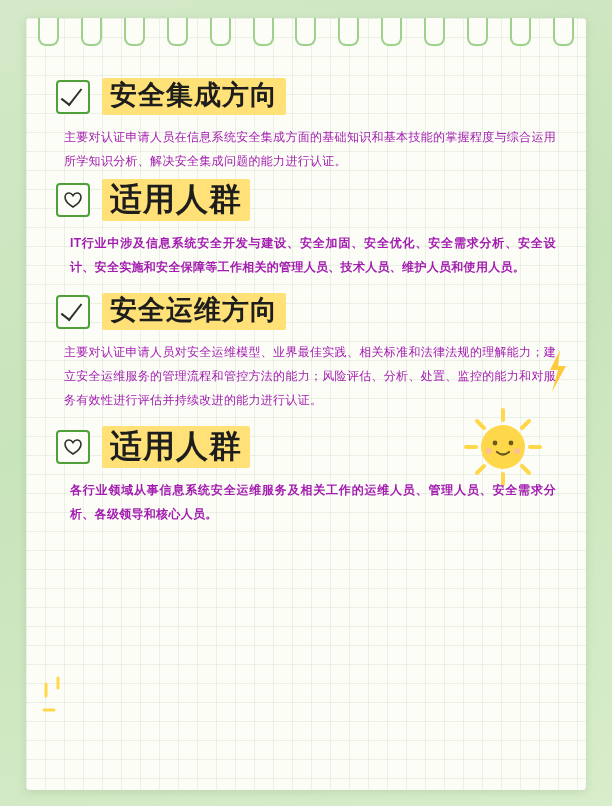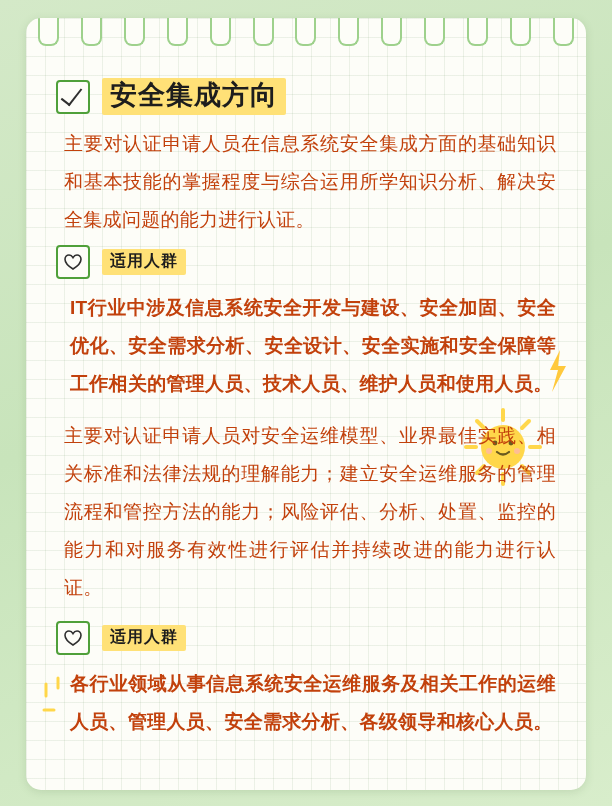--- a/index.html
+++ b/index.html
@@ -22,21 +22,21 @@
     overflow: hidden;
   }
   
   .paper {
     position: absolute;
     left: 26px;
     top: 18px;
     width: 560px;
     height: 772px;
     background: #fdfdf8;
-    border-radius: 15px;
+    border-radius: 4px;
     box-shadow: 0 2px 8px rgba(90, 120, 80, 0.18);
     overflow: hidden;
   }
   
   .grid {
     position: absolute;
     inset: 0;
     background-image:
       linear-gradient(to right, rgba(120,160,110,0.13) 1px, transparent 1px),
       linear-gradient(to bottom, rgba(120,160,110,0.13) 1px, transparent 1px);
@@ -117,26 +117,26 @@
     font-weight: bold;
     color: #1d1d1d;
     letter-spacing: 1px;
     line-height: 1;
     padding: 4px 8px 6px 8px;
     background: #ffe177;
     border-radius: 2px;
     display: inline-block;
   }
   .title.small {
-    font-size: 16px;
+    font-size: 32px;
   }
   .body {
-    font-size: 19px;
+    font-size: 12px;
     line-height: 2.0;
-    color: #c2410c;
+    color: #a21caf;
     padding-left: 8px;
     letter-spacing: 0.3px;
     text-align: justify;
     margin-top: 8px;
   }
   .body.indent { padding-left: 14px; font-weight: bold; }
   
   .dot {
     position: absolute;
     border-radius: 50%;
@@ -237,20 +237,24 @@
             <svg width="18" height="16" viewBox="0 0 18 16">
               <path d="M9 15 C9 15 1 10.2 1 5.3 C1 2.6 3 1 5 1 C6.8 1 8.2 2.2 9 3.6 C9.8 2.2 11.2 1 13 1 C15 1 17 2.6 17 5.3 C17 10.2 9 15 9 15 Z" fill="none" stroke="#2f2f2f" stroke-width="1.6"></path>
             </svg>
           </div>
           <div class="title small">适用人群</div>
         </div>
         <div class="body indent">IT行业中涉及信息系统安全开发与建设、安全加固、安全优化、安全需求分析、安全设计、安全实施和安全保障等工作相关的管理人员、技术人员、维护人员和使用人员。</div>
       </div>
 
       <div class="section" style="margin-top:14px;">
+        <div class="head">
+          <div class="check-box"></div>
+          <div class="title">安全运维方向</div>
+        </div>
         <div class="body">主要对认证申请人员对安全运维模型、业界最佳实践、相关标准和法律法规的理解能力；建立安全运维服务的管理流程和管控方法的能力；风险评估、分析、处置、监控的能力和对服务有效性进行评估并持续改进的能力进行认证。</div>
       </div>
 
       <div class="section" style="margin-top:14px;">
         <div class="head">
           <div class="heart-box">
             <svg width="18" height="16" viewBox="0 0 18 16">
               <path d="M9 15 C9 15 1 10.2 1 5.3 C1 2.6 3 1 5 1 C6.8 1 8.2 2.2 9 3.6 C9.8 2.2 11.2 1 13 1 C15 1 17 2.6 17 5.3 C17 10.2 9 15 9 15 Z" fill="none" stroke="#2f2f2f" stroke-width="1.6"></path>
             </svg>
           </div>

